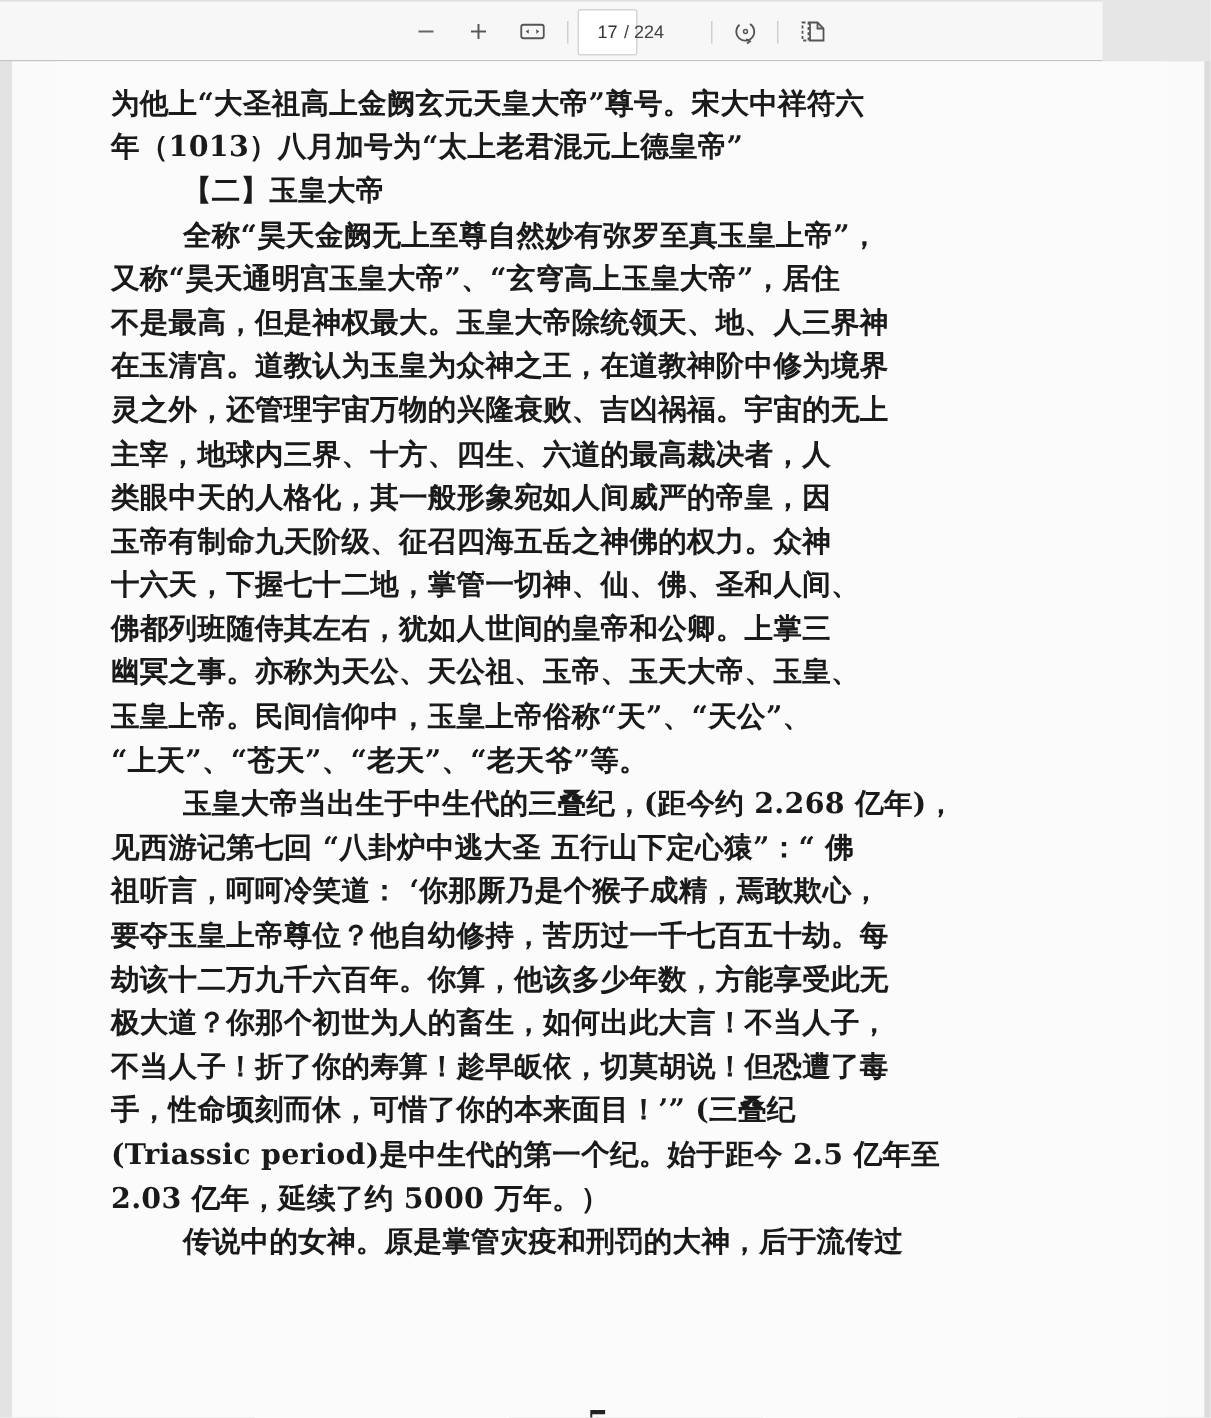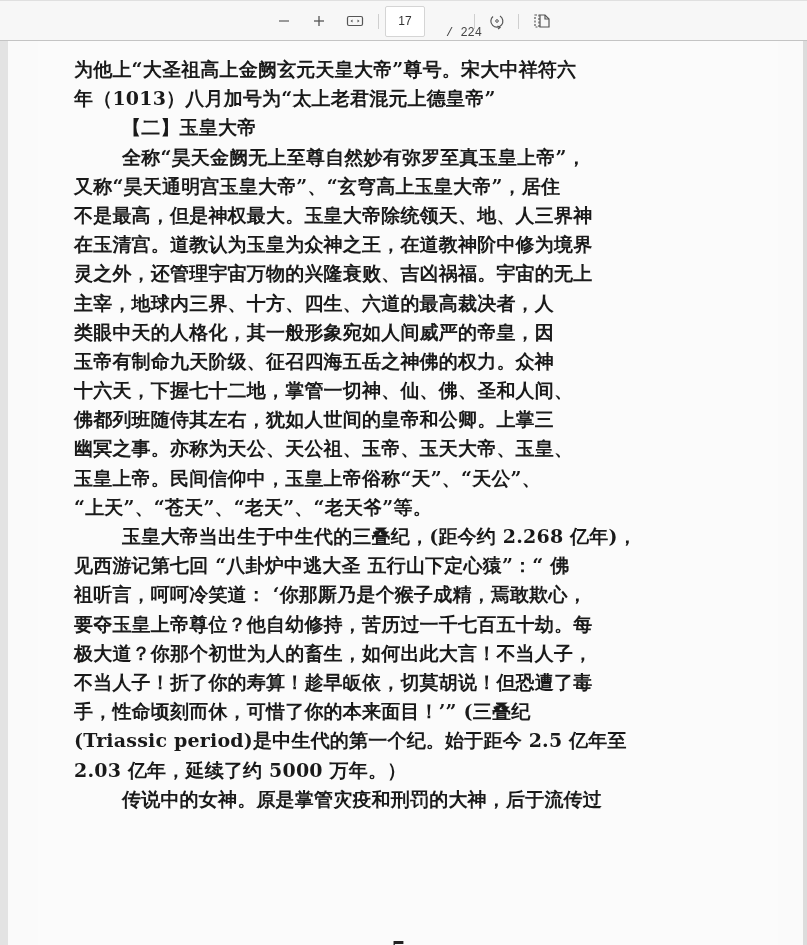--- a/index.html
+++ b/index.html
@@ -1,37 +1,37 @@
 <!DOCTYPE html>
 <html><head>
   <meta charset="utf-8">
   <style>
     * { box-sizing: border-box; margin: 0; padding: 0; }
     html, body { width: 807px; height: 945px; overflow: hidden; background: #e6e6e6; }
     body { position: relative; font-family: "DejaVu Sans", sans-serif; }
 
     .toolbar {
-      position: absolute; left: 0; top: 0; width: 807px; height: 41px;
+      position: absolute; left: 0; top: 0; width: 735px; height: 41px;
       background: #f7f7f7; border-top: 1px solid #e0e0e0; border-bottom: 1px solid #c4c4c4;
     }
     .tb-btn {
       position: absolute; top: 6px; height: 28px; width: 28px;
       display: flex; align-items: center; justify-content: center;
       color: #555; cursor: pointer;
     }
     .tb-sep { position: absolute; top: 13px; width: 1px; height: 15px; background: #cfcfcf; }
     .page-input {
       position: absolute; left: 385px; top: 5px; width: 40px; height: 31px;
       background: #fff; border: 1px solid #d5d5d5; border-radius: 2px;
       font-family: "Liberation Sans", sans-serif; font-size: 12px; color: #333;
       text-align: center; line-height: 29px;
     }
     .page-total {
-      position: absolute; left: 446px; top: 13px;
-      font-family: Liberation Mono, monospace; font-size: 12px; color: #444; margin-top: 12px;
+      position: absolute; left: 416px; top: 13px;
+      font-family: Liberation Sans, sans-serif; font-size: 12px; color: #444;
     }
 
     .viewer { position: absolute; left: 0; top: 41px; width: 807px; height: 904px; background: #e3e3e3; }
     .page {
       position: absolute; left: 8px; top: 0; width: 795px; height: 904px;
       background: #fafafa;
     }
     .page-inner {
       position: absolute; left: 30px; top: 0; width: 740px; height: 904px; background: #fbfbfb;
     }
@@ -112,20 +112,21 @@
     <div class="line">玉帝有制命九天阶级、征召四海五岳之神佛的权力。众神</div>
     <div class="line">十六天，下握七十二地，掌管一切神、仙、佛、圣和人间、</div>
     <div class="line">佛都列班随侍其左右，犹如人世间的皇帝和公卿。上掌三</div>
     <div class="line">幽冥之事。亦称为天公、天公祖、玉帝、玉天大帝、玉皇、</div>
     <div class="line">玉皇上帝。民间信仰中，玉皇上帝俗称“天”、“天公”、</div>
     <div class="line">“上天”、“苍天”、“老天”、“老天爷”等。</div>
     <div class="line indent1">玉皇大帝当出生于中生代的三叠纪，(距今约 2.268 亿年)，</div>
     <div class="line">见西游记第七回 “八卦炉中逃大圣 五行山下定心猿”：“ 佛</div>
     <div class="line">祖听言，呵呵冷笑道： ‘你那厮乃是个猴子成精，焉敢欺心，</div>
     <div class="line">要夺玉皇上帝尊位？他自幼修持，苦历过一千七百五十劫。每</div>
+    <div class="line">劫该十二万九千六百年。你算，他该多少年数，方能享受此无</div>
     <div class="line">极大道？你那个初世为人的畜生，如何出此大言！不当人子，</div>
     <div class="line">不当人子！折了你的寿算！趁早皈依，切莫胡说！但恐遭了毒</div>
     <div class="line">手，性命顷刻而休，可惜了你的本来面目！’”  (三叠纪</div>
     <div class="line">(Triassic period)是中生代的第一个纪。始于距今 2.5 亿年至</div>
     <div class="line">2.03 亿年，延续了约 5000 万年。）</div>
     <div class="line indent1">传说中的女神。原是掌管灾疫和刑罚的大神，后于流传过</div>
   </div>
   <div class="pagenum">5</div>
 </div>
 

